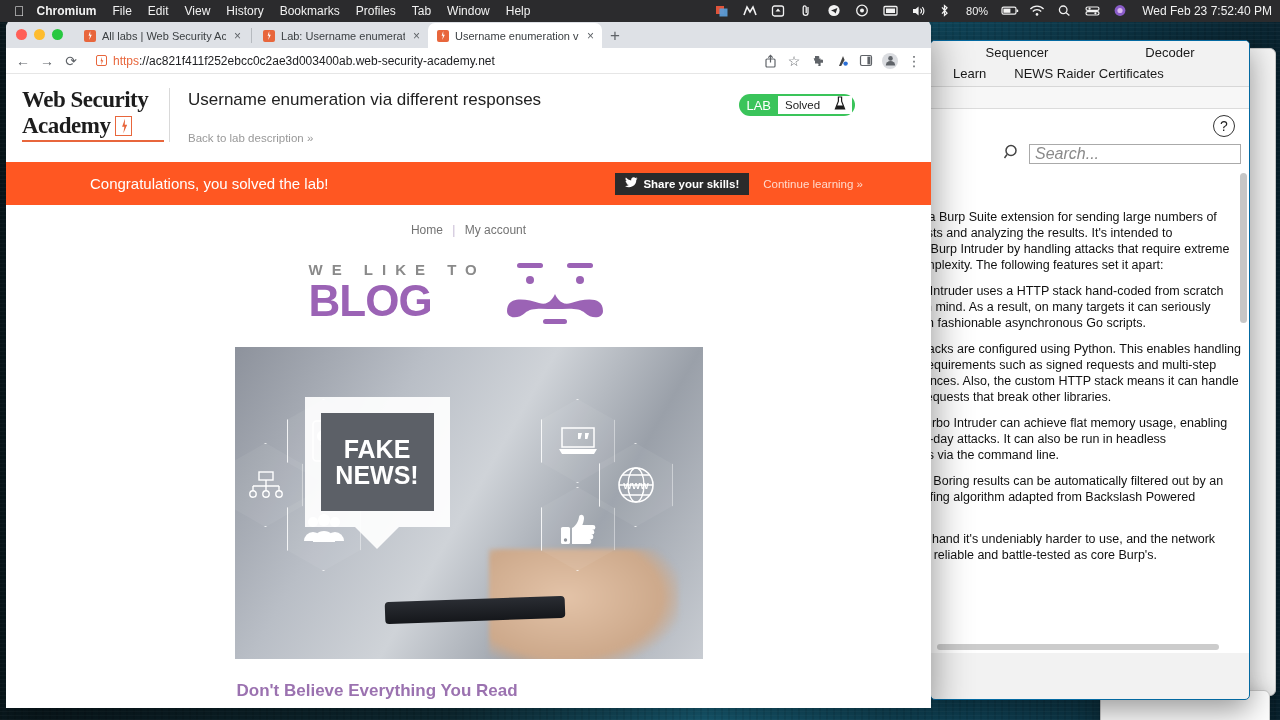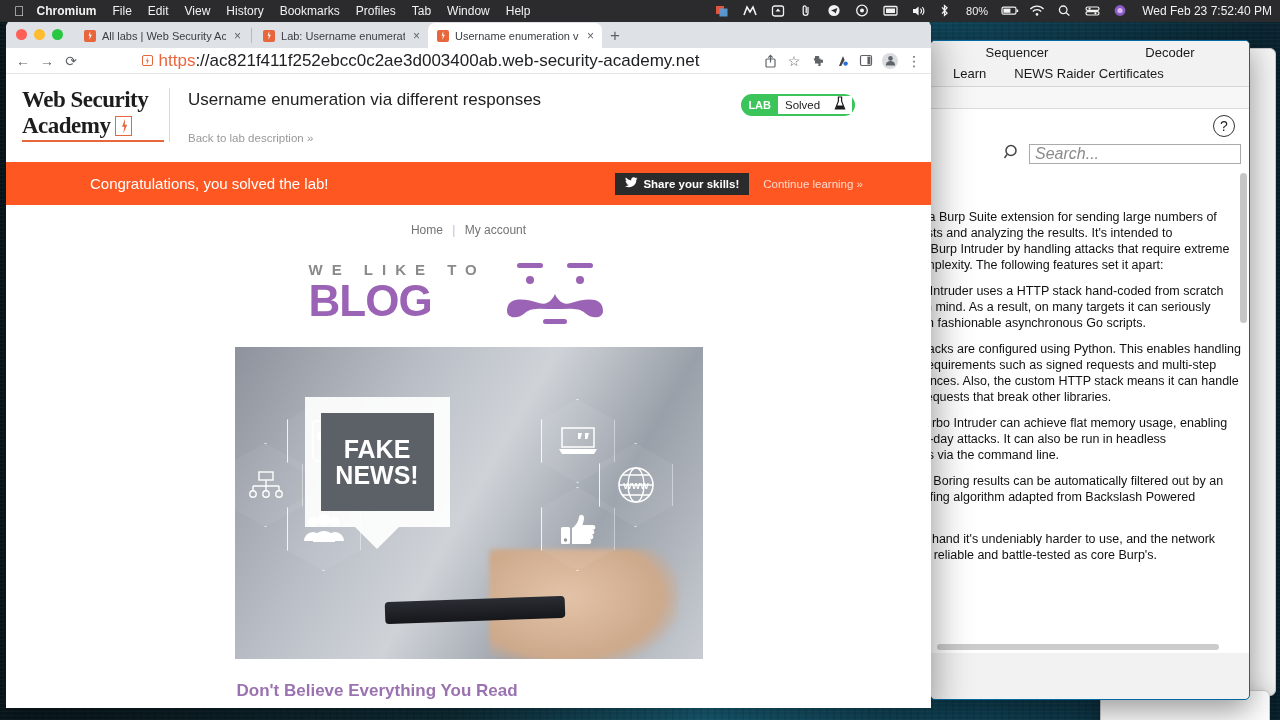--- a/index.html
+++ b/index.html
@@ -141,21 +141,21 @@
   #toolbar {
     height: 26px; background:#fff; display:flex; align-items:center;
     gap: 2px; padding: 0 6px; border-bottom: 1px solid #e6e6e6;
   }
   .tbtn {
     width: 22px; height: 22px; display:flex; align-items:center; justify-content:center;
     color:#5f6368; font-size: 14px; flex:0 0 auto;
   }
   #omnibox {
     flex: 1; height: 20px; display:flex; align-items:center; gap:6px;
-    padding: 0 8px; font-size: 17px; color:#202124; margin: 16px 4px; justify-content: center;
+    padding: 0 8px; font-size: 12px; color:#202124; margin: 16px 4px;
   }
   #omnibox .secicon {
     width:11px; height:11px; border:1.3px solid #e8663c; border-radius:2px;
     position:relative; flex:0 0 11px;
   }
   #omnibox .secicon::after{
     content:""; position:absolute; left:3px; top:1px; width:3.5px; height:8px; background:#e8663c;
     clip-path: polygon(55% 0, 15% 52%, 48% 52%, 30% 100%, 95% 42%, 55% 42%);
   }
   #omnibox .scheme { color:#e8663c; }
@@ -190,21 +190,21 @@
   }
   #wsalogo .underline { height:2px; background:#e8663c; margin-top:3px; width: 142px;}
   #labtitlewrap { padding-top: 2px; flex:1; }
   #labtitle { font-size: 17px; color:#222; font-weight: normal; }
   #backlink { font-size: 11.5px; color:#999; margin-top: 22px; display:inline-block; }
   #labstatus {
     position:absolute; right: 76px; top: 20px;
     display:flex; align-items:center; height: 22px;
     background:#3ac45a; border-radius: 11px; padding: 0 3px 0 0;
   }
-  #labstatus .labtag { color:#fff; font-size:11px; font-weight:bold; padding: 0 7px; }
+  #labstatus .labtag { color:#fff; font-size:13px; font-weight:normal; padding: 0 7px; }
   #labstatus .statusval {
     background:#fff; color:#222; font-size:11.5px; height:18px;
     display:flex; align-items:center; padding: 0 22px 0 7px; min-width: 74px;
   }
   #labstatus .flask { margin: 0 6px 0 -18px; z-index:2; font-size:13px; color:#1d1d1d; }
 
   
   #banner {
     height: 43px; background:#ff5722; display:flex; align-items:center;
     padding: 0 68px 0 84px; color:#fff; position: relative;

